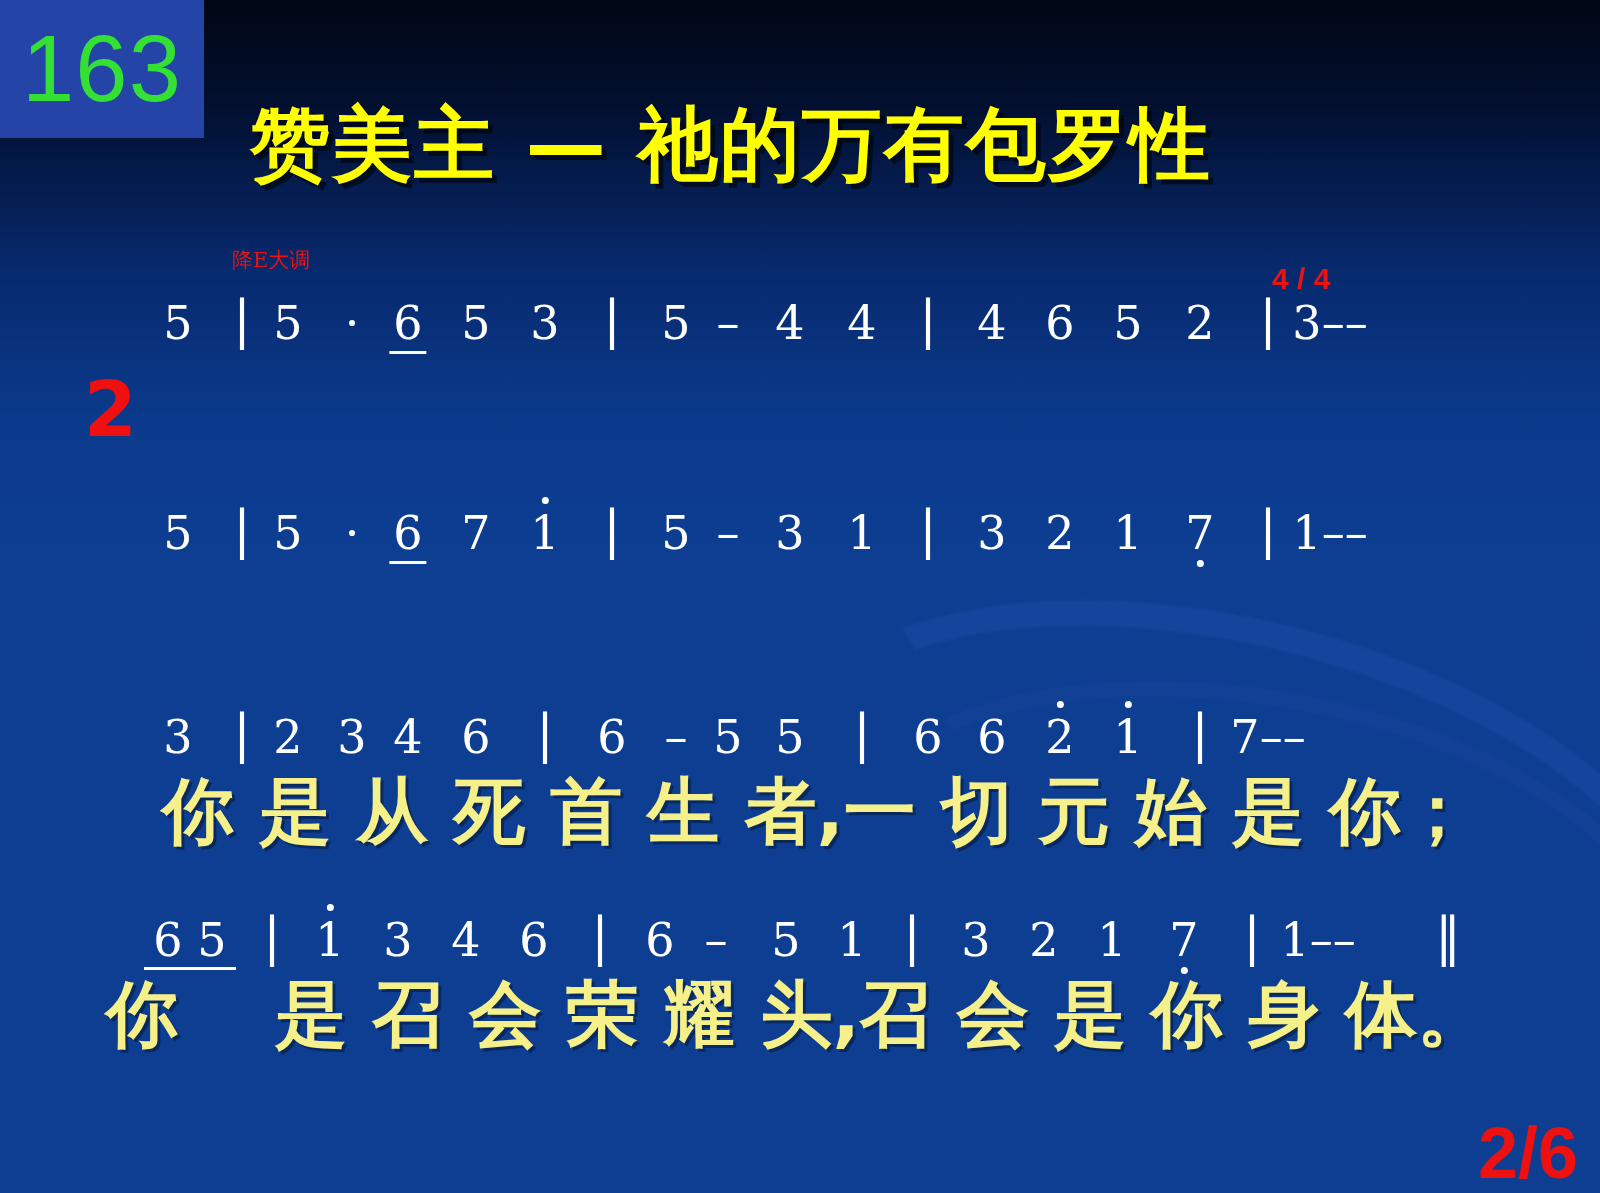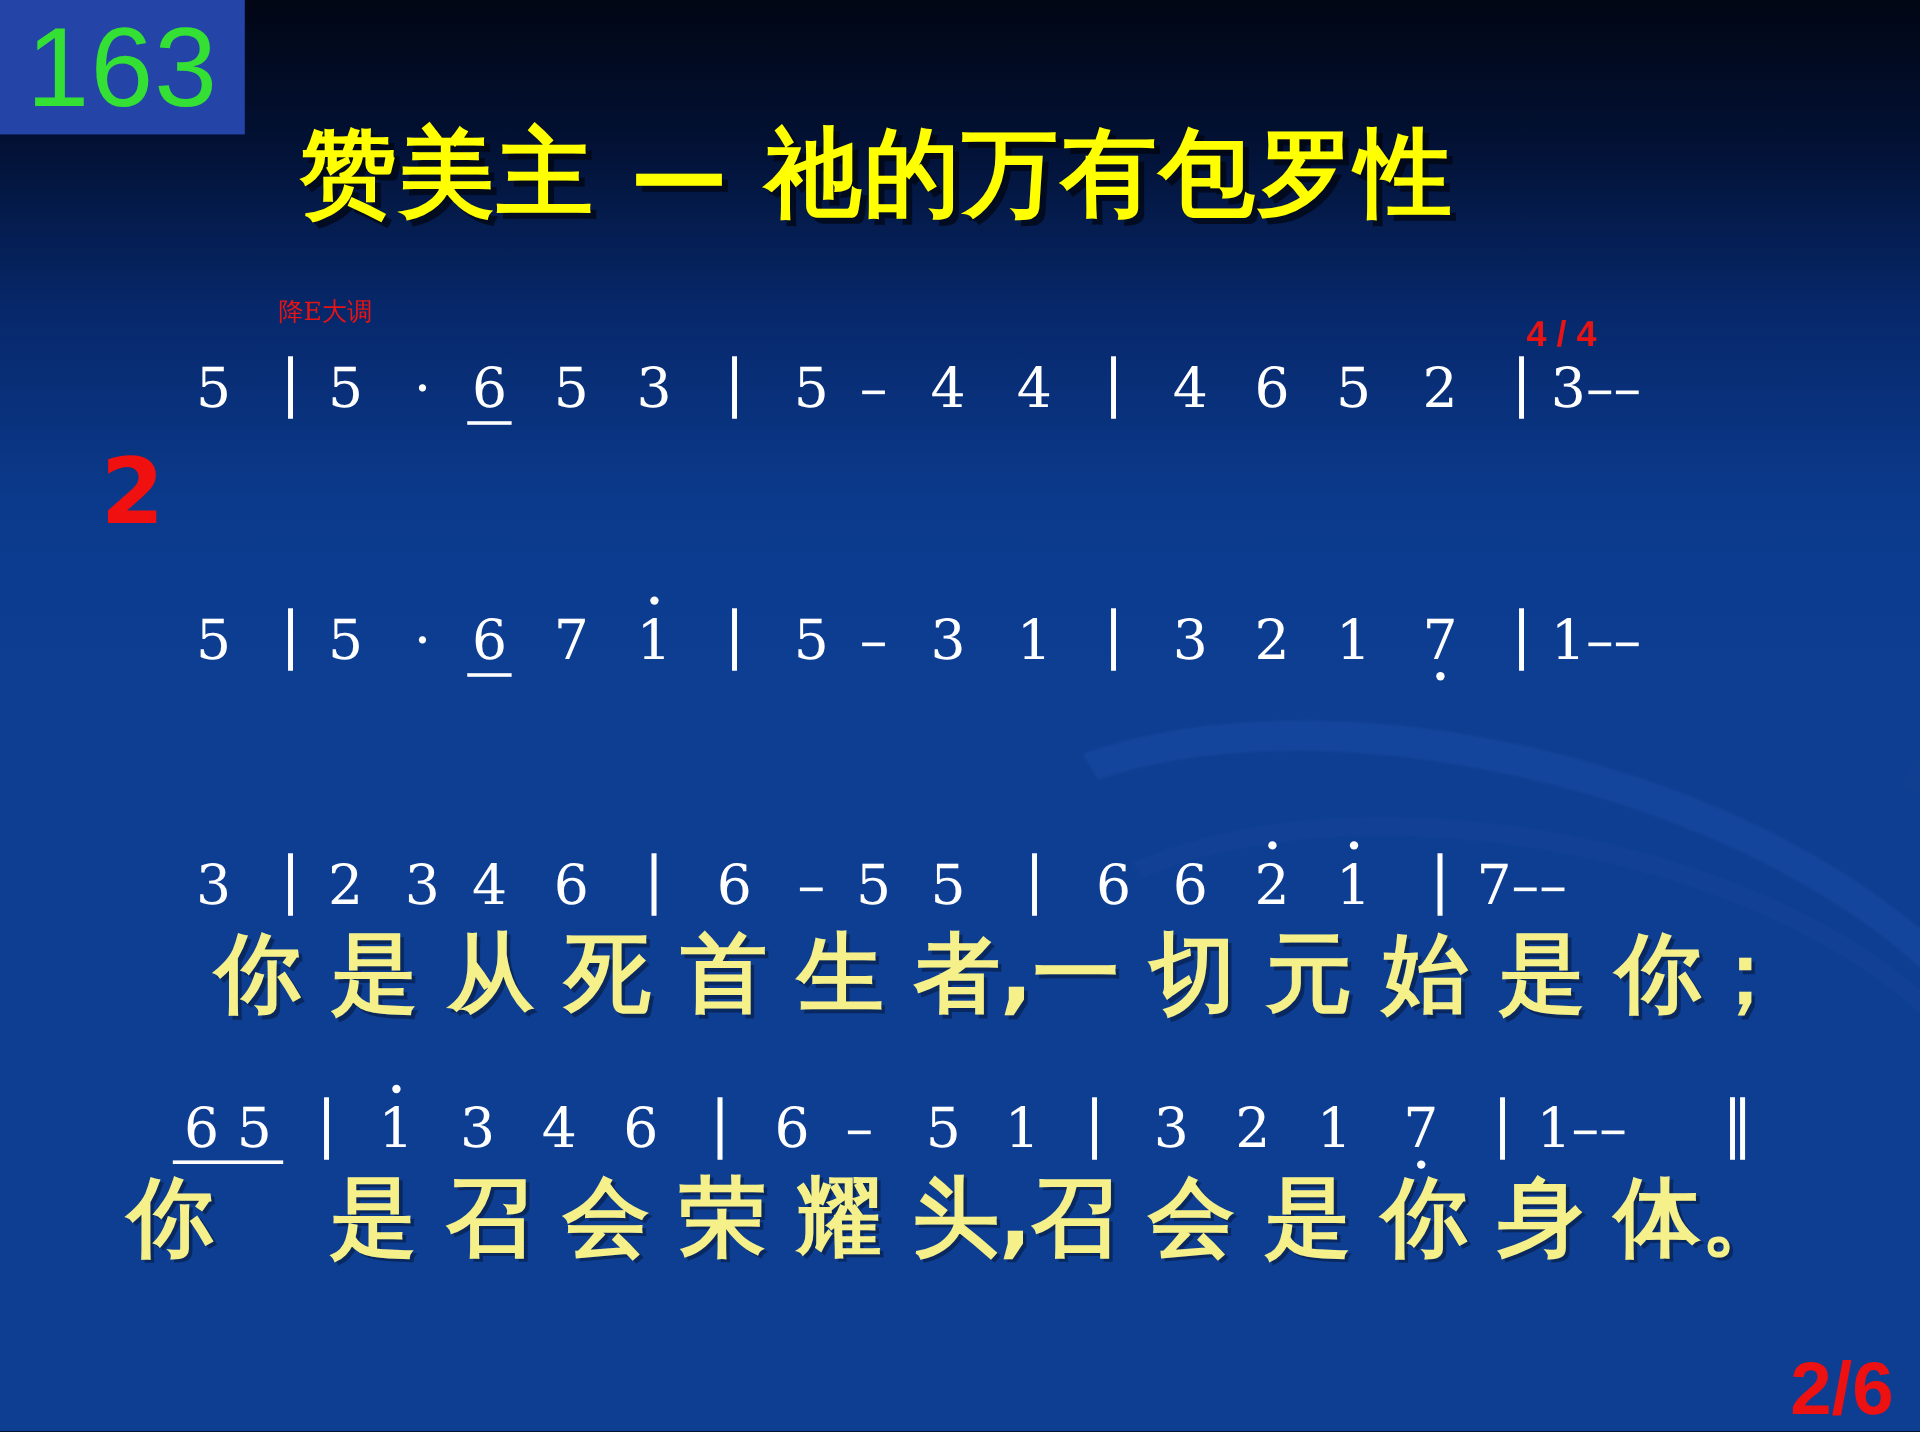--- a/index.html
+++ b/index.html
@@ -51,21 +51,21 @@
     border: 40px solid rgba(22,62,140,0.30);
     border-color: transparent rgba(22,62,140,0.30) transparent transparent;
     transform: rotate(-8deg);
     filter: blur(2px);
   }
 
   
   #number-badge {
     position: absolute;
     left: 0; top: 0;
-    width: 204px; height: 112px;
+    width: 204px; height: 138px;
     background: #2444a8;
     display: flex;
     align-items: center;
     justify-content: center;
   }
   #number-badge .num {
     color: #33e033;
     font-size: 94px;
     line-height: 1;
     font-family: "Liberation Sans", sans-serif;
@@ -162,39 +162,39 @@
     color: #f5f08a;
     font-size: 72px;
     font-weight: bold;
     white-space: nowrap;
     font-family: "DejaVu Sans", sans-serif;
     text-shadow: 3px 3px 0 rgba(0,0,0,0.35);
     line-height: 1.05;
   }
   #system-1 .lyric-row { padding-left: 162px; }
   #system-2 .lyric-row { padding-left: 162px; }
-  #system-3 .lyric-row { padding-left: 162px; margin-left: 17px; }
+  #system-3 .lyric-row { padding-left: 162px; }
   #system-4 .lyric-row { padding-left: 106px; }
 
   #verse-number {
     position: absolute;
     left: 84px; top: 372px;
     color: #f01010;
     font-size: 76px;
     font-weight: bold;
     font-family: "DejaVu Sans", sans-serif;
     line-height: 1;
   }
 
   
   #page-indicator {
     position: absolute;
     right: 22px; bottom: 4px;
     color: #ee1111;
-    font-size: 62px;
+    font-size: 72px;
     font-weight: bold;
     font-family: "Liberation Sans", sans-serif;
     line-height: 1;
   }
 </style>
 </head>
 <body>
 
 <div id="slide">
 

